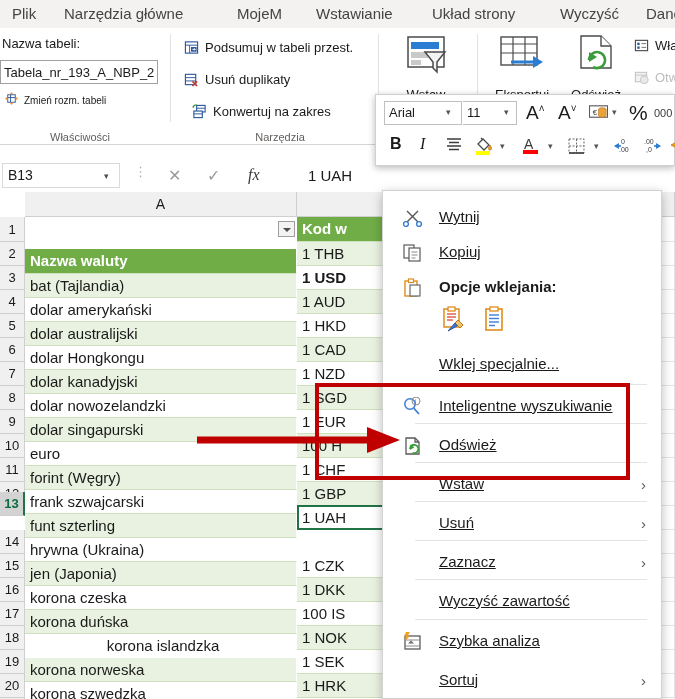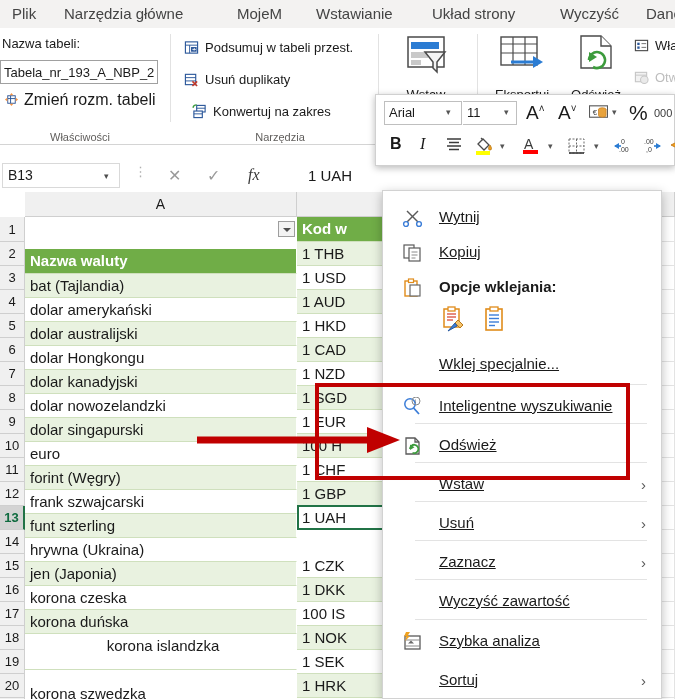--- a/index.html
+++ b/index.html
@@ -34,21 +34,21 @@
     text-align:center;white-space:nowrap;
   }
 
   .lbl-nazwa{position:absolute;left:2px;top:8px;font-size:13px;color:#1a1a1a;white-space:nowrap;}
   #table-name-input{
     position:absolute;left:0px;top:32px;width:158px;height:24px;
     border:1px solid #a0a0a0;background:#fff;
     font-family:"Liberation Sans", sans-serif;font-size:13px;color:#1a1a1a;
     padding:0 3px;box-sizing:border-box;
   }
-  .resize-row{position:absolute;left:4px;top:63px;white-space:nowrap;font-size:16px;color:#1a1a1a;}
+  .resize-row{position:absolute;left:4px;top:63px;white-space:nowrap;font-size:10px;color:#1a1a1a;}
   .resize-row .ic{display:inline-block;vertical-align:-2px;margin-right:5px;}
 
   .ribbon-item{
     position:absolute;white-space:nowrap;font-size:13px;color:#1a1a1a;
   }
   .ribbon-item .ic{display:inline-block;vertical-align:-3px;margin-right:6px;}
 
   .big-btn{position:absolute;text-align:center;}
   .big-btn .cap{font-size:13px;color:#1a1a1a;margin-top:2px;display:block;}
 
@@ -458,21 +458,21 @@
       <div class="rowhead-cell" style="top: 49px; height: 24px; line-height: 24px;">3</div>
       <div class="rowhead-cell" style="top: 73px; height: 24px; line-height: 24px;">4</div>
       <div class="rowhead-cell" style="top: 97px; height: 24px; line-height: 24px;">5</div>
       <div class="rowhead-cell" style="top: 121px; height: 24px; line-height: 24px;">6</div>
       <div class="rowhead-cell" style="top: 145px; height: 24px; line-height: 24px;">7</div>
       <div class="rowhead-cell" style="top: 169px; height: 24px; line-height: 24px;">8</div>
       <div class="rowhead-cell" style="top: 193px; height: 24px; line-height: 24px;">9</div>
       <div class="rowhead-cell" style="top: 217px; height: 24px; line-height: 24px;">10</div>
       <div class="rowhead-cell" style="top: 241px; height: 24px; line-height: 24px;">11</div>
       <div class="rowhead-cell" style="top: 265px; height: 24px; line-height: 24px;">12</div>
-      <div class="rowhead-cell sel" style="top: 289px; height: 24px; line-height: 24px;">13</div>
+      <div class="rowhead-cell sel" style="top: 275px; height: 24px; line-height: 24px;">13</div>
       <div class="rowhead-cell" style="top: 313px; height: 24px; line-height: 24px;">14</div>
       <div class="rowhead-cell" style="top: 337px; height: 24px; line-height: 24px;">15</div>
       <div class="rowhead-cell" style="top: 361px; height: 24px; line-height: 24px;">16</div>
       <div class="rowhead-cell" style="top: 385px; height: 24px; line-height: 24px;">17</div>
       <div class="rowhead-cell" style="top: 409px; height: 24px; line-height: 24px;">18</div>
       <div class="rowhead-cell" style="top: 433px; height: 24px; line-height: 24px;">19</div>
       <div class="rowhead-cell" style="top: 457px; height: 24px; line-height: 24px;">20</div>
       <div class="rowhead-cell" style="top: 481px; height: 24px; line-height: 24px;">21</div>
     </div>
   <div id="rows">
@@ -484,21 +484,21 @@
         <div id="filter-btn"></div>
       </div>
       <div class="grid-row" style="top: 25px; height: 24px;">
         <div class="cell a band" style="height: 24px; line-height: 23px;">bat (Tajlandia)</div>
         <div class="cell b band" style="height: 24px; line-height: 23px;">1 THB</div>
         <div class="cell c empty-grid" style="height: 24px; border-bottom: 1px solid rgb(227, 227, 227);"></div>
         <div class="cell d empty-grid" style="height: 24px; border-bottom: 1px solid rgb(227, 227, 227);"></div>
       </div>
       <div class="grid-row" style="top: 49px; height: 24px;">
         <div class="cell a plain" style="height: 24px; line-height: 23px;">dolar amerykański</div>
-        <div class="cell b plain" style="height: 24px; line-height: 23px;">1 USD</div>
+        <div class="cell b plain" style="height: 24px; line-height: 23px; font-weight: bold;">1 USD</div>
         <div class="cell c empty-grid" style="height: 24px; border-bottom: 1px solid rgb(227, 227, 227);"></div>
         <div class="cell d empty-grid" style="height: 24px; border-bottom: 1px solid rgb(227, 227, 227);"></div>
       </div>
       <div class="grid-row" style="top: 73px; height: 24px;">
         <div class="cell a band" style="height: 24px; line-height: 23px;">dolar australijski</div>
         <div class="cell b band" style="height: 24px; line-height: 23px;">1 AUD</div>
         <div class="cell c empty-grid" style="height: 24px; border-bottom: 1px solid rgb(227, 227, 227);"></div>
         <div class="cell d empty-grid" style="height: 24px; border-bottom: 1px solid rgb(227, 227, 227);"></div>
       </div>
       <div class="grid-row" style="top: 97px; height: 24px;">
@@ -572,20 +572,21 @@
         <div class="cell c empty-grid" style="height: 24px; border-bottom: 1px solid rgb(227, 227, 227);"></div>
         <div class="cell d empty-grid" style="height: 24px; border-bottom: 1px solid rgb(227, 227, 227);"></div>
       </div>
       <div class="grid-row" style="top: 385px; height: 24px;">
         <div class="cell a plain" style="height: 36px; line-height: 23px; text-align: center;">korona islandzka</div>
         <div class="cell b plain" style="height: 24px; line-height: 23px;">100 IS</div>
         <div class="cell c empty-grid" style="height: 24px; border-bottom: 1px solid rgb(227, 227, 227);"></div>
         <div class="cell d empty-grid" style="height: 24px; border-bottom: 1px solid rgb(227, 227, 227);"></div>
       </div>
       <div class="grid-row" style="top: 409px; height: 24px;">
+        <div class="cell a band" style="height: 24px; line-height: 23px;">korona norweska</div>
         <div class="cell b band" style="height: 24px; line-height: 23px;">1 NOK</div>
         <div class="cell c empty-grid" style="height: 24px; border-bottom: 1px solid rgb(227, 227, 227);"></div>
         <div class="cell d empty-grid" style="height: 24px; border-bottom: 1px solid rgb(227, 227, 227);"></div>
       </div>
       <div class="grid-row" style="top: 433px; height: 24px;">
         <div class="cell a plain" style="height: 24px; line-height: 23px;">korona szwedzka</div>
         <div class="cell b plain" style="height: 24px; line-height: 23px;">1 SEK</div>
         <div class="cell c empty-grid" style="height: 24px; border-bottom: 1px solid rgb(227, 227, 227);"></div>
         <div class="cell d empty-grid" style="height: 24px; border-bottom: 1px solid rgb(227, 227, 227);"></div>
       </div>

